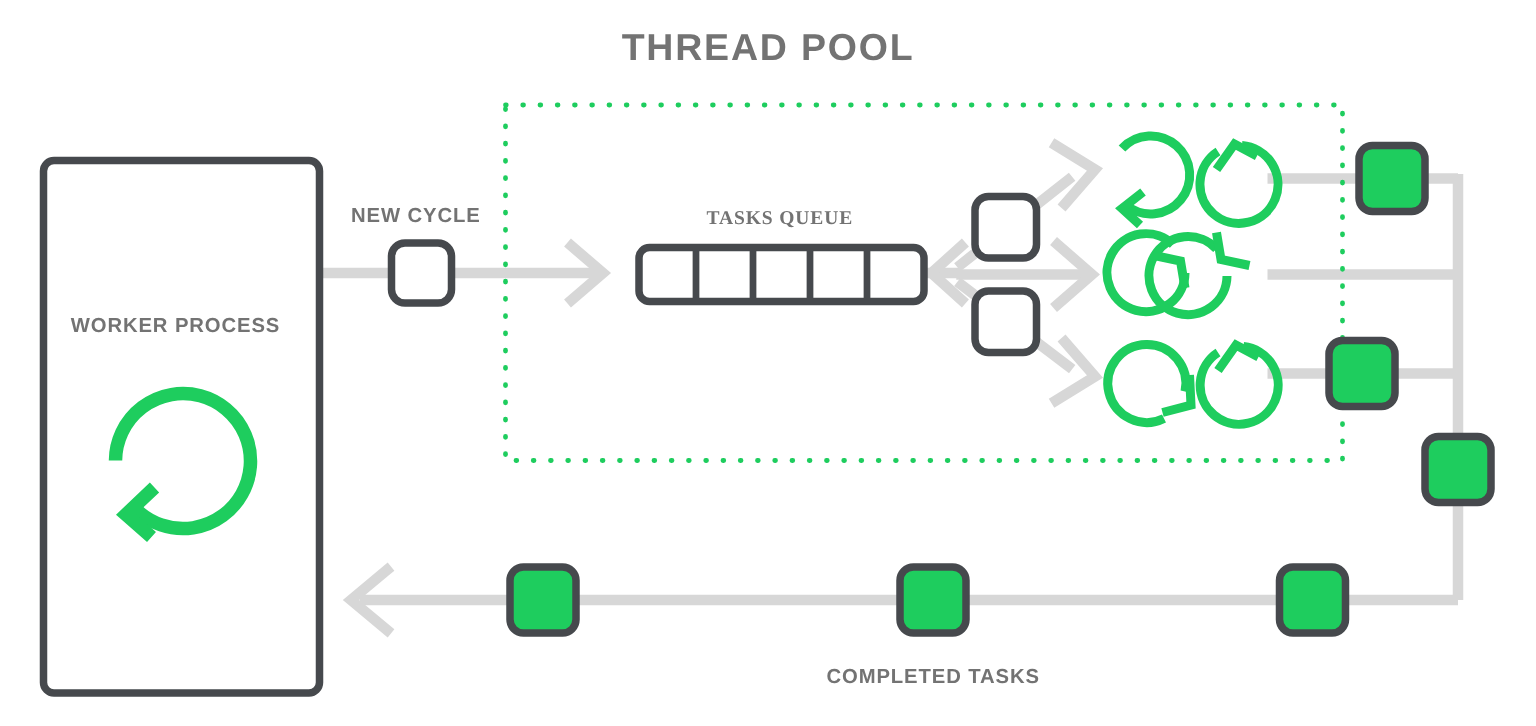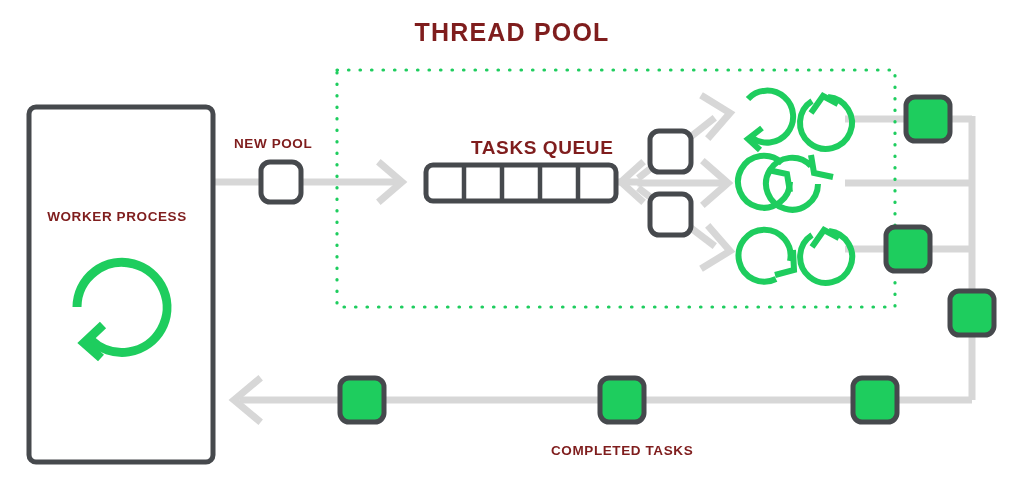--- a/index.html
+++ b/index.html
@@ -5,32 +5,32 @@
   html,body{margin:0;padding:0;background:#ffffff;}
   body{
     width:1024px;height:484px;position:relative;overflow:hidden;
     font-family:"Liberation Sans","DejaVu Sans",sans-serif;
     background:#ffffff;
   }
   #stage{position:absolute;left:0;top:0;width:1024px;height:484px;}
   #stage svg{position:absolute;left:0;top:0;}
   .lbl{
     position:absolute;
-    color:#7f1d1d;
+    color:#737373;
     font-weight:700;
     letter-spacing:0.6px;
     white-space:nowrap;
     font-family:"Liberation Sans","DejaVu Sans",sans-serif;
   }
   #title{
     font-size:25px;letter-spacing:1.2px;
     left:0;right:0;top:18px;text-align:center;width:1024px;
   }
   #lbl-newtask{left:234px;top:136px;font-size:13.5px;}
-  #lbl-queue{left:471px;top:137px;font-size:19px;}
+  #lbl-queue{left:471px;top:137px;font-size:13px;font-family:Liberation Serif, serif;}
   #lbl-completed{left:551px;top:443px;font-size:13.5px;}
   #lbl-worker1{left:32px;top:209px;width:170px;text-align:center;font-size:13.5px;}
   #lbl-worker2{left:32px;top:228px;width:170px;text-align:center;font-size:13.5px;}
 </style>
 </head>
 <body>
 
 <div id="stage">
 
   <svg width="1024" height="484" viewBox="0 0 1024 484">
@@ -145,18 +145,18 @@
     <g>
         <use href="#gsq" x="600" y="378"></use>
       </g>
     <g>
         <use href="#gsq" x="340" y="378"></use>
       </g>
 
   </svg>
 
   <div class="lbl" id="title">THREAD POOL</div>
-  <div class="lbl" id="lbl-newtask">NEW POOL</div>
+  <div class="lbl" id="lbl-newtask">NEW CYCLE</div>
   <div class="lbl" id="lbl-queue">TASKS QUEUE</div>
   <div class="lbl" id="lbl-worker1">WORKER PROCESS</div>
   <div class="lbl" id="lbl-completed">COMPLETED TASKS</div>
 
 </div>
 
 </body></html>

